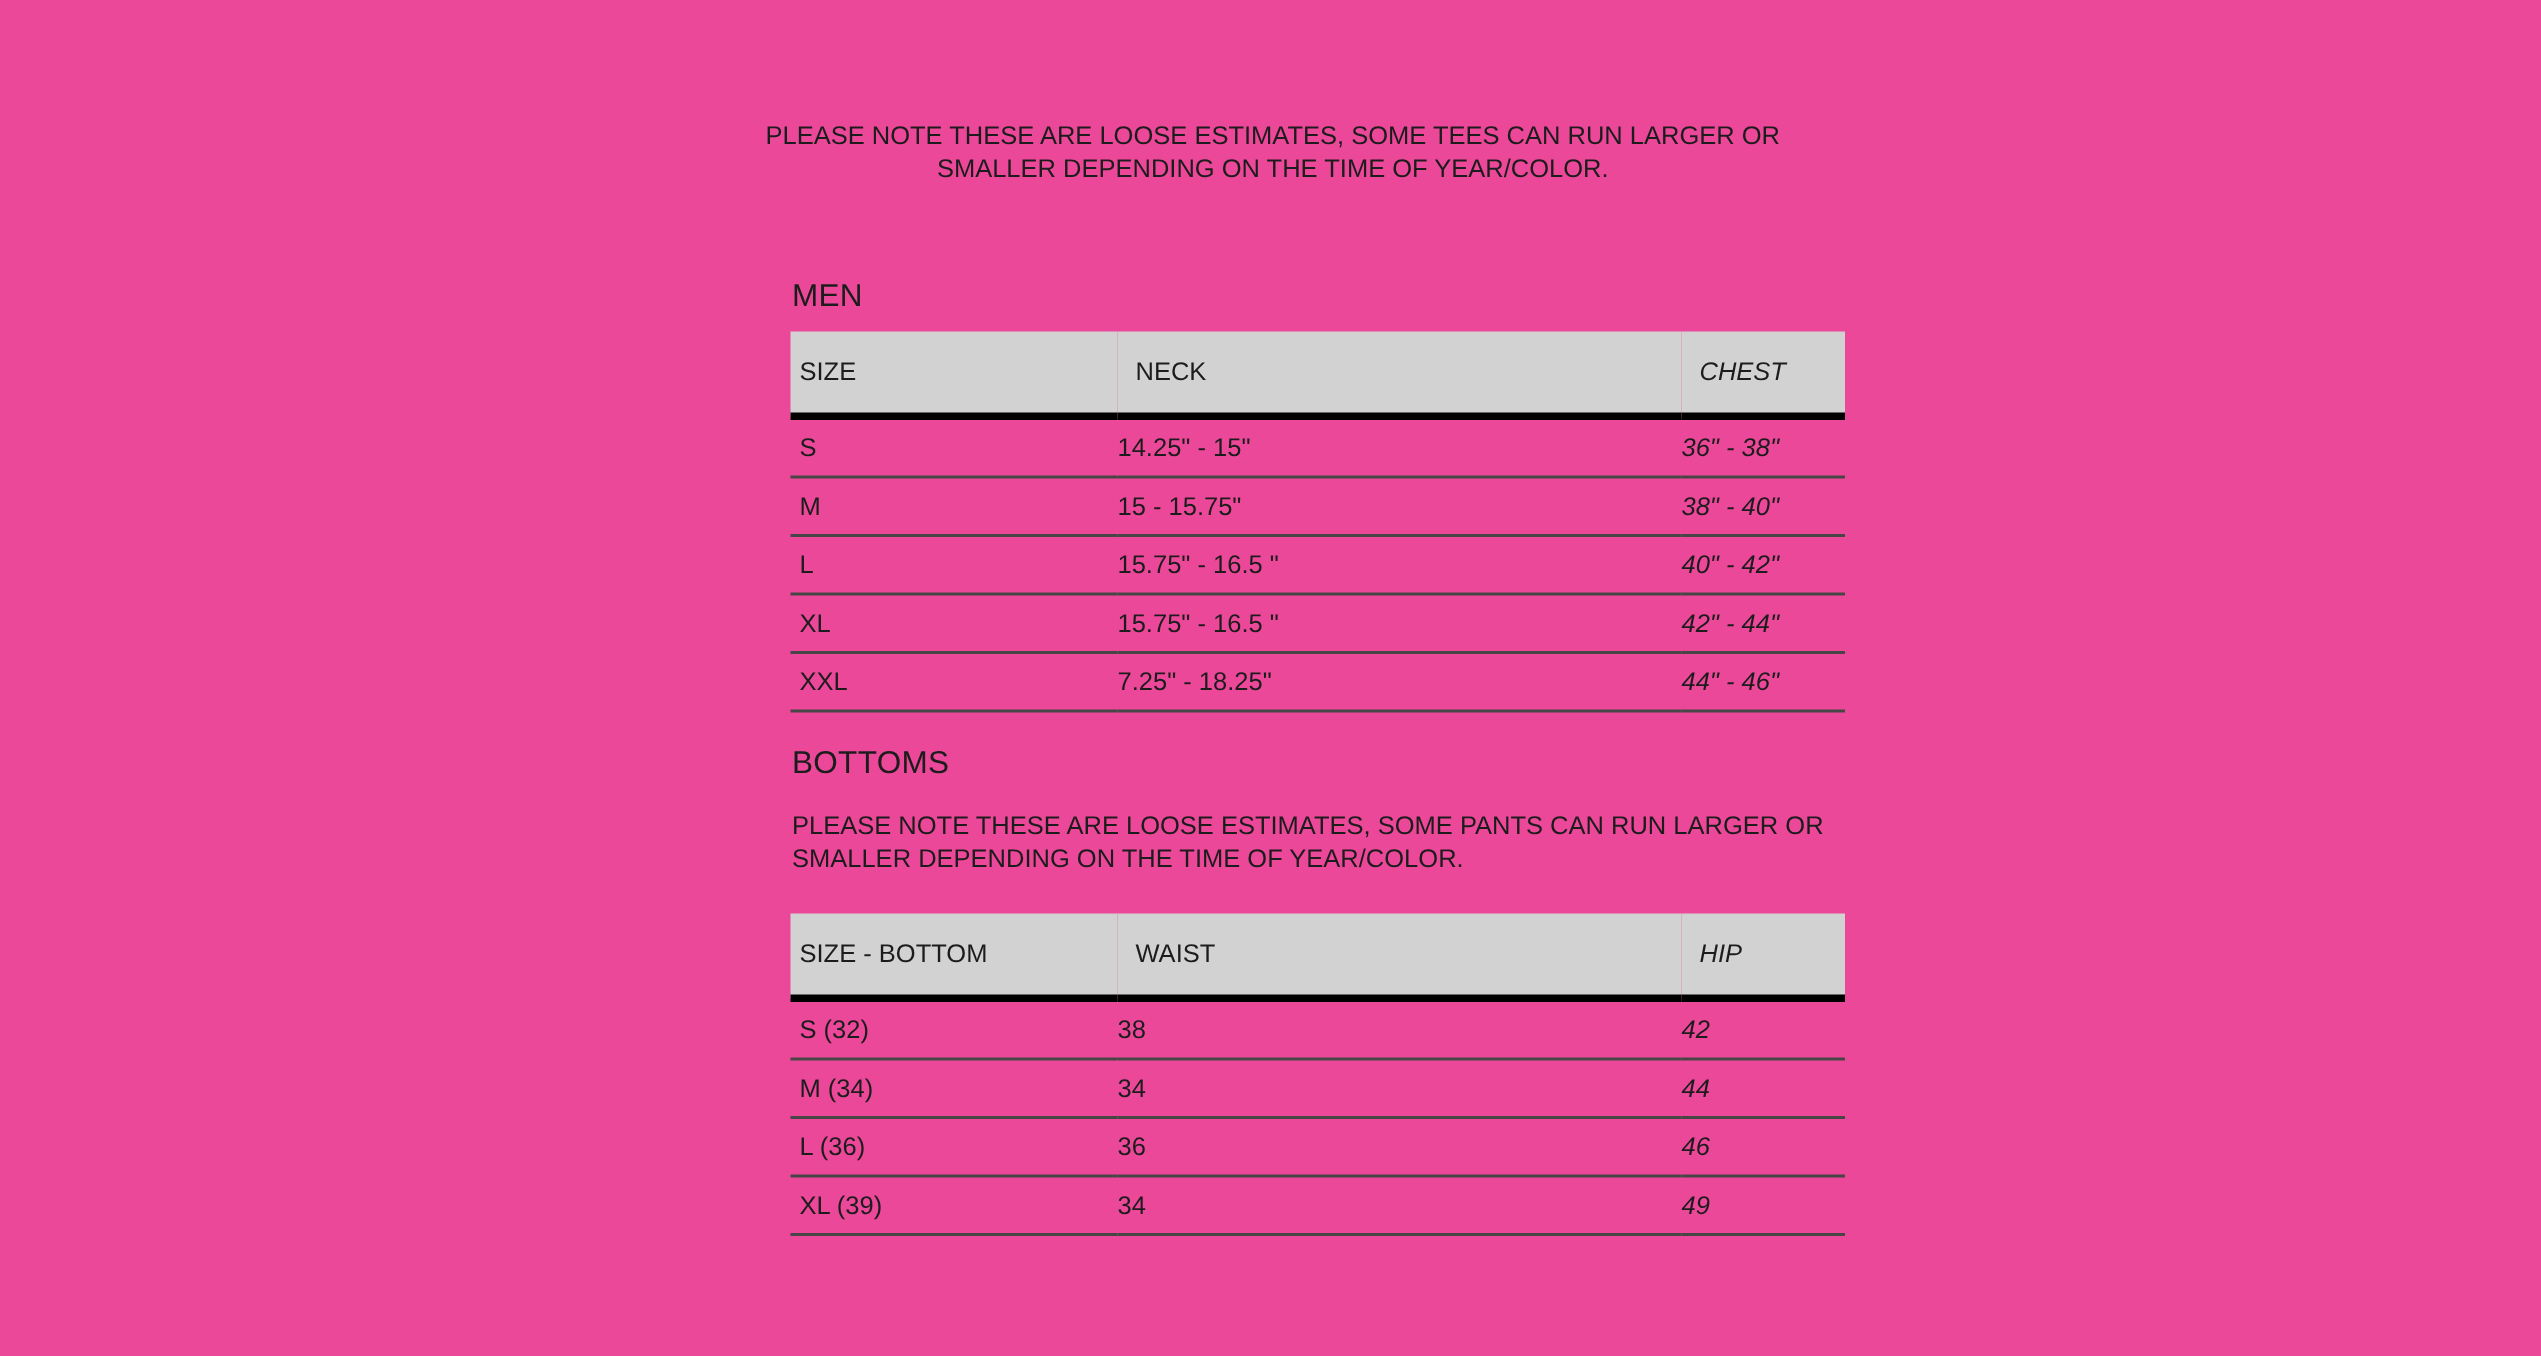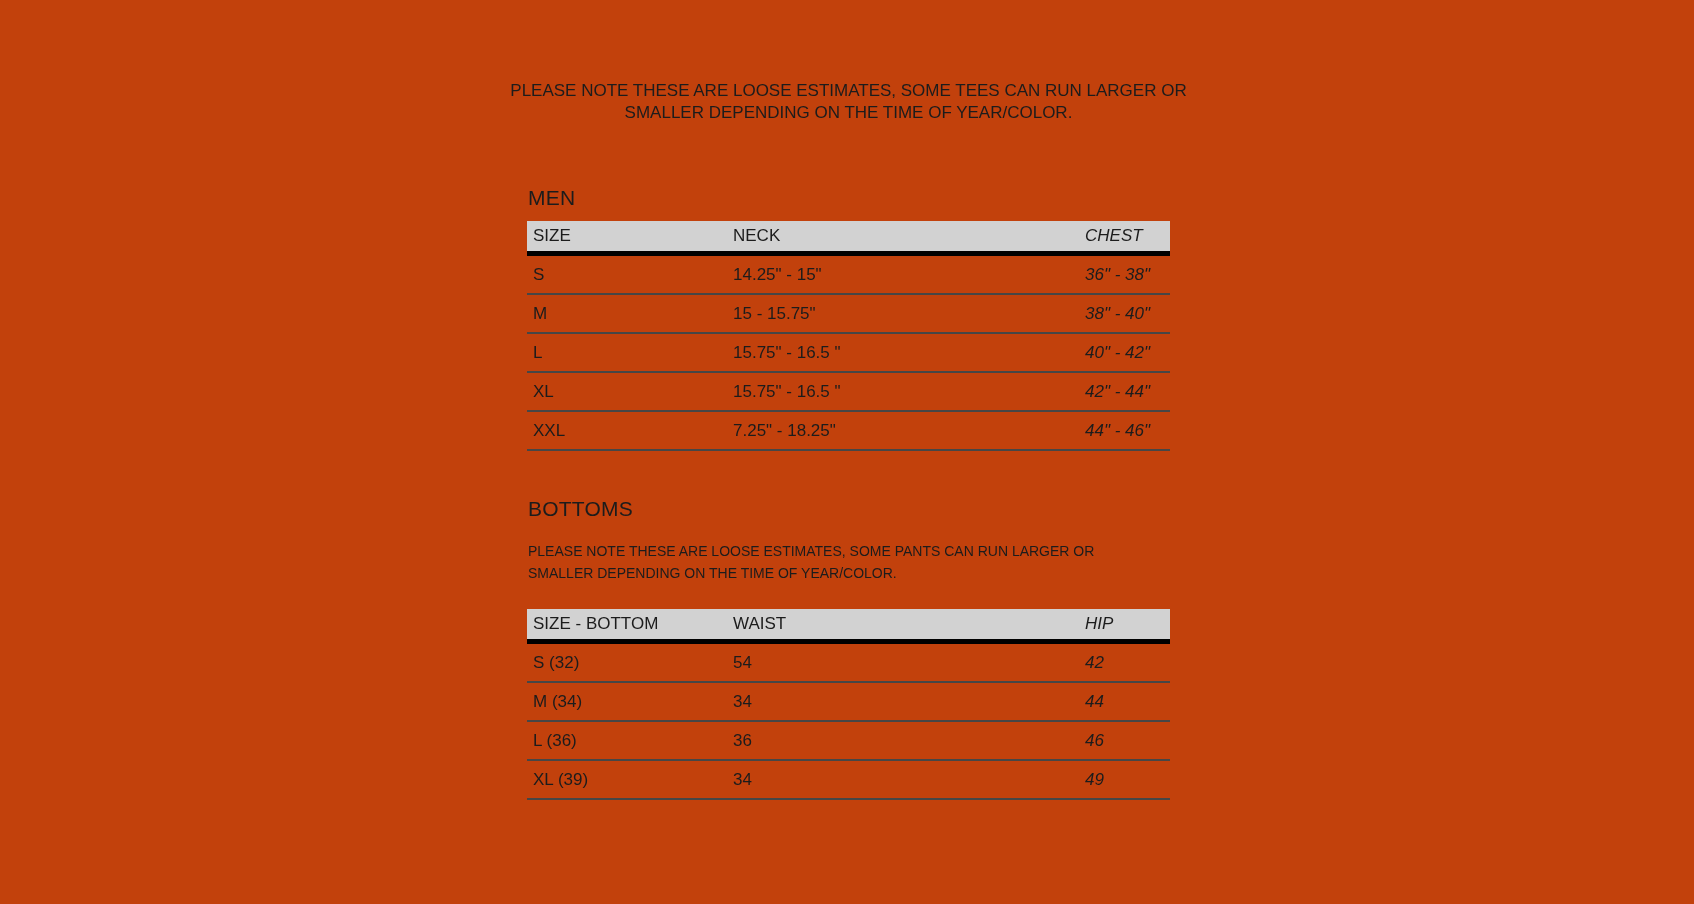--- a/index.html
+++ b/index.html
@@ -9,21 +9,21 @@
     width: 1694px;
     height: 904px;
     overflow: hidden;
     font-family: "Liberation Sans", "DejaVu Sans", sans-serif;
     color: #1c1c1c;
   }
   .page {
     position: relative;
     width: 1694px;
     height: 904px;
-    background: #c2410c;
+    background: #ec4899;
   }
   .content {
     position: absolute;
     left: 527px;
     top: 0;
     width: 643px;
     height: 904px;
   }
   .intro {
     position: absolute;
@@ -47,40 +47,40 @@
     letter-spacing: 0.2px;
   }
   .men-heading { top: 186px; }
   .bottoms-heading { top: 497px; }
   .bottoms-note {
     position: absolute;
     top: 540px;
     left: 1px;
     width: 720px;
     margin: 0;
-    font-size: 14px;
+    font-size: 17px;
     line-height: 22px;
     white-space: pre-line;
   }
   .size-table {
     position: absolute;
     left: 0;
     width: 643px;
     border-collapse: collapse;
     table-layout: fixed;
     font-size: 17px;
   }
   .men-table { top: 221px; }
   .bottoms-table { top: 609px; }
   .size-table th {
     background: #d2d2d2;
     font-weight: 400;
     text-align: left;
     height: 30px;
-    padding: 0;
+    padding: 12px;
     border-bottom: 5px solid #000000;
   }
   .size-table td {
     height: 37px;
     padding: 0;
     border-bottom: 2px solid #464646;
     vertical-align: middle;
   }
   .size-table th:nth-child(1), .size-table td:nth-child(1) { width: 200px; padding-left: 6px; }
   .size-table th:nth-child(2), .size-table td:nth-child(2) { width: 352px; }
@@ -145,21 +145,21 @@
         <thead>
           <tr>
             <th>SIZE - BOTTOM</th>
             <th>WAIST</th>
             <th>HIP</th>
           </tr>
         </thead>
         <tbody>
           <tr>
             <td>S (32)</td>
-            <td>54</td>
+            <td>38</td>
             <td>42</td>
           </tr>
           <tr>
             <td>M (34)</td>
             <td>34</td>
             <td>44</td>
           </tr>
           <tr>
             <td>L (36)</td>
             <td>36</td>

